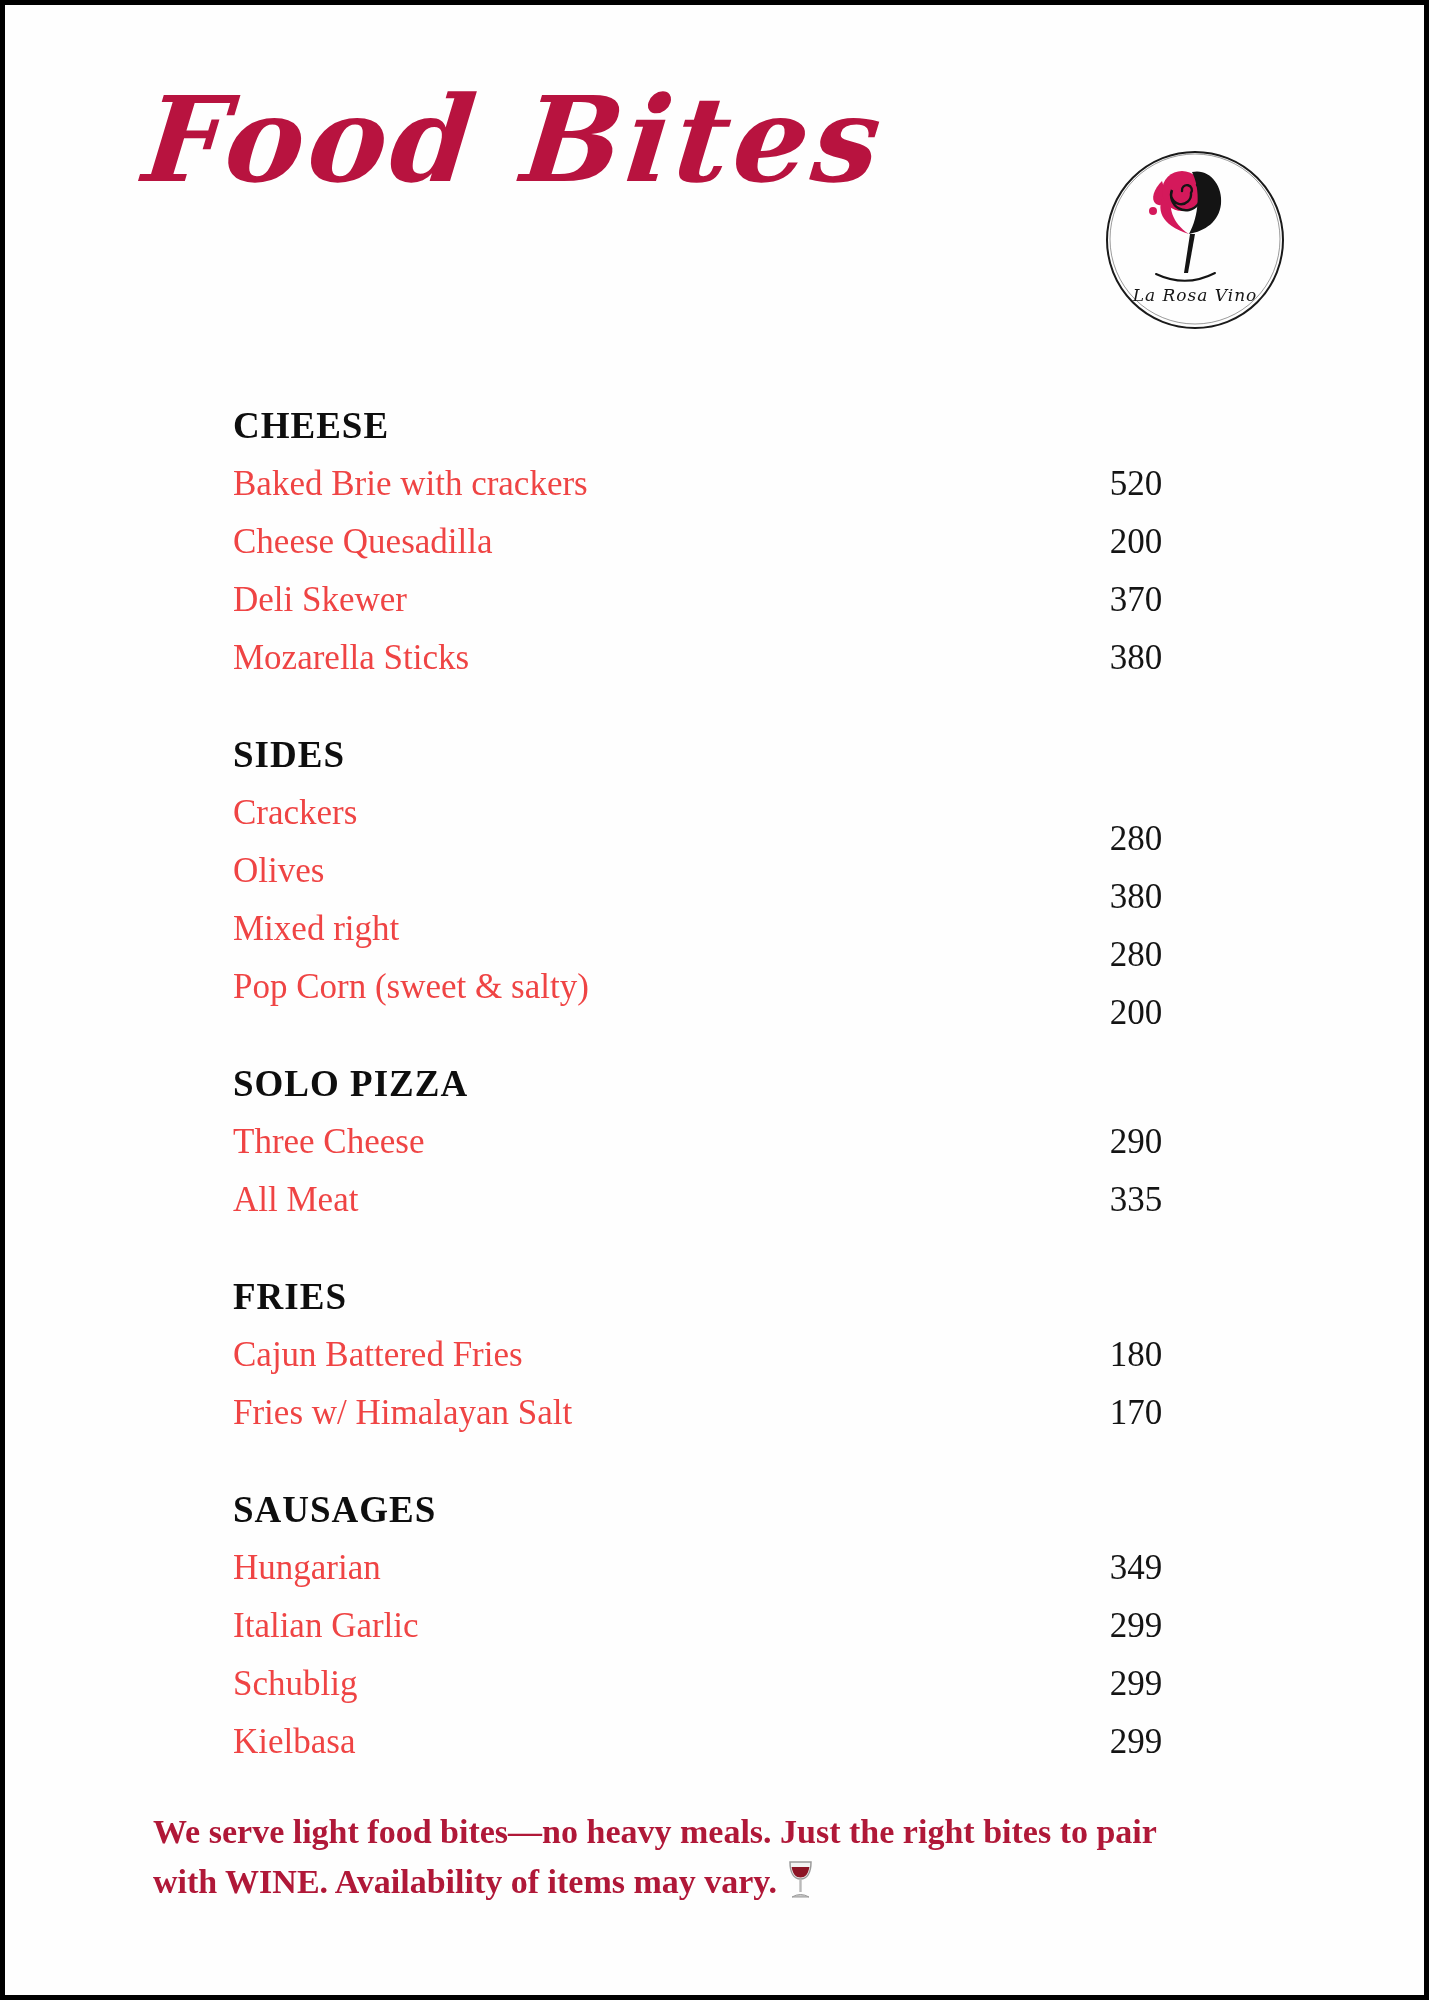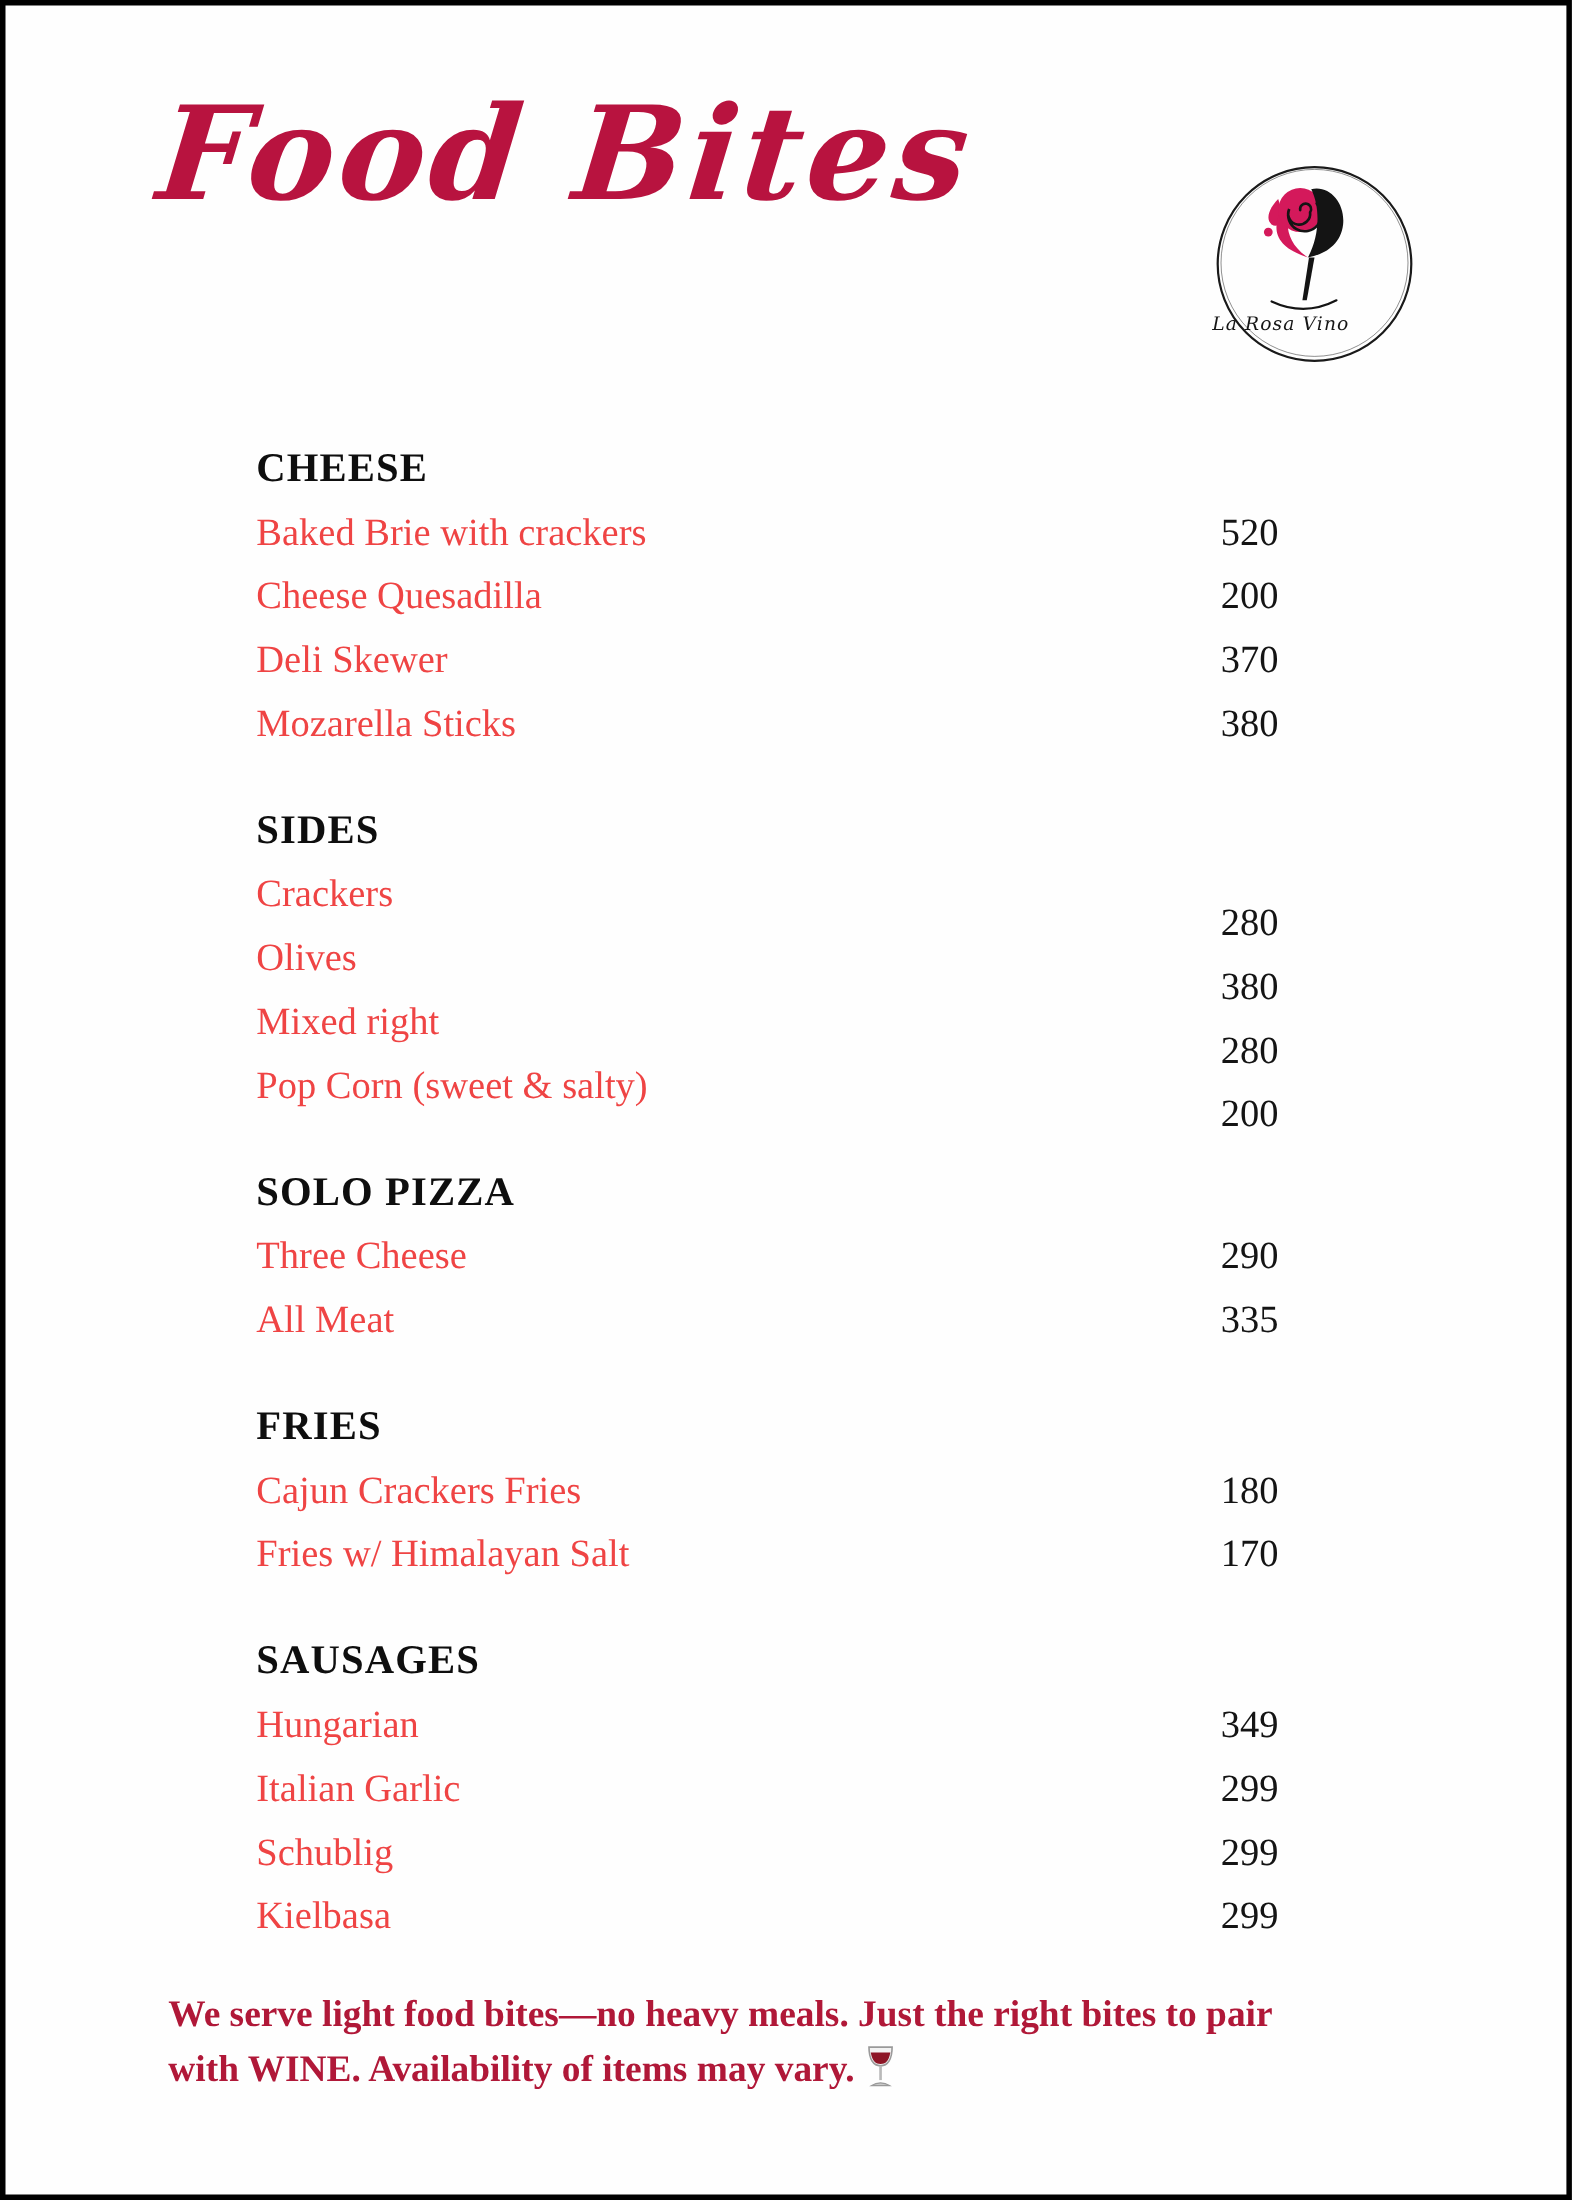--- a/index.html
+++ b/index.html
@@ -21,20 +21,21 @@
     font-size:118px;line-height:1.4;
     letter-spacing:4px;
     color:#B8133F;
     transform:skewX(-6deg);
   }
   
   .logo{position:absolute;left:1097px;top:142px;width:186px;height:186px;}
   .logo svg{display:block;width:186px;height:186px;}
   .logo-text{
     position:absolute;left:0;top:138px;width:186px;
+    text-align:center;
     font-family:"DejaVu Serif", serif;
     font-style:italic;font-size:17px;color:#161616;
     letter-spacing:1px;
   }
   
   .menu{position:absolute;left:228px;top:383px;width:930px;}
   .menu-section{margin:16px 0 46px 0;}
   .section-title{
     margin:0 0 8px 0;
     font-size:37px;font-weight:700;color:#0e0e0e;
@@ -132,21 +133,21 @@
           <span class="item-price">290</span>
         </div>
         <div class="row">
           <span class="item-name">All Meat</span>
           <span class="item-price">335</span>
         </div>
       </section>
       <section class="menu-section">
         <h2 class="section-title">FRIES</h2>
         <div class="row">
-          <span class="item-name">Cajun Crackers Fries</span>
+          <span class="item-name">Cajun Battered Fries</span>
           <span class="item-price">180</span>
         </div>
         <div class="row">
           <span class="item-name">Fries w/ Himalayan Salt</span>
           <span class="item-price">170</span>
         </div>
       </section>
       <section class="menu-section">
         <h2 class="section-title">SAUSAGES</h2>
         <div class="row">

